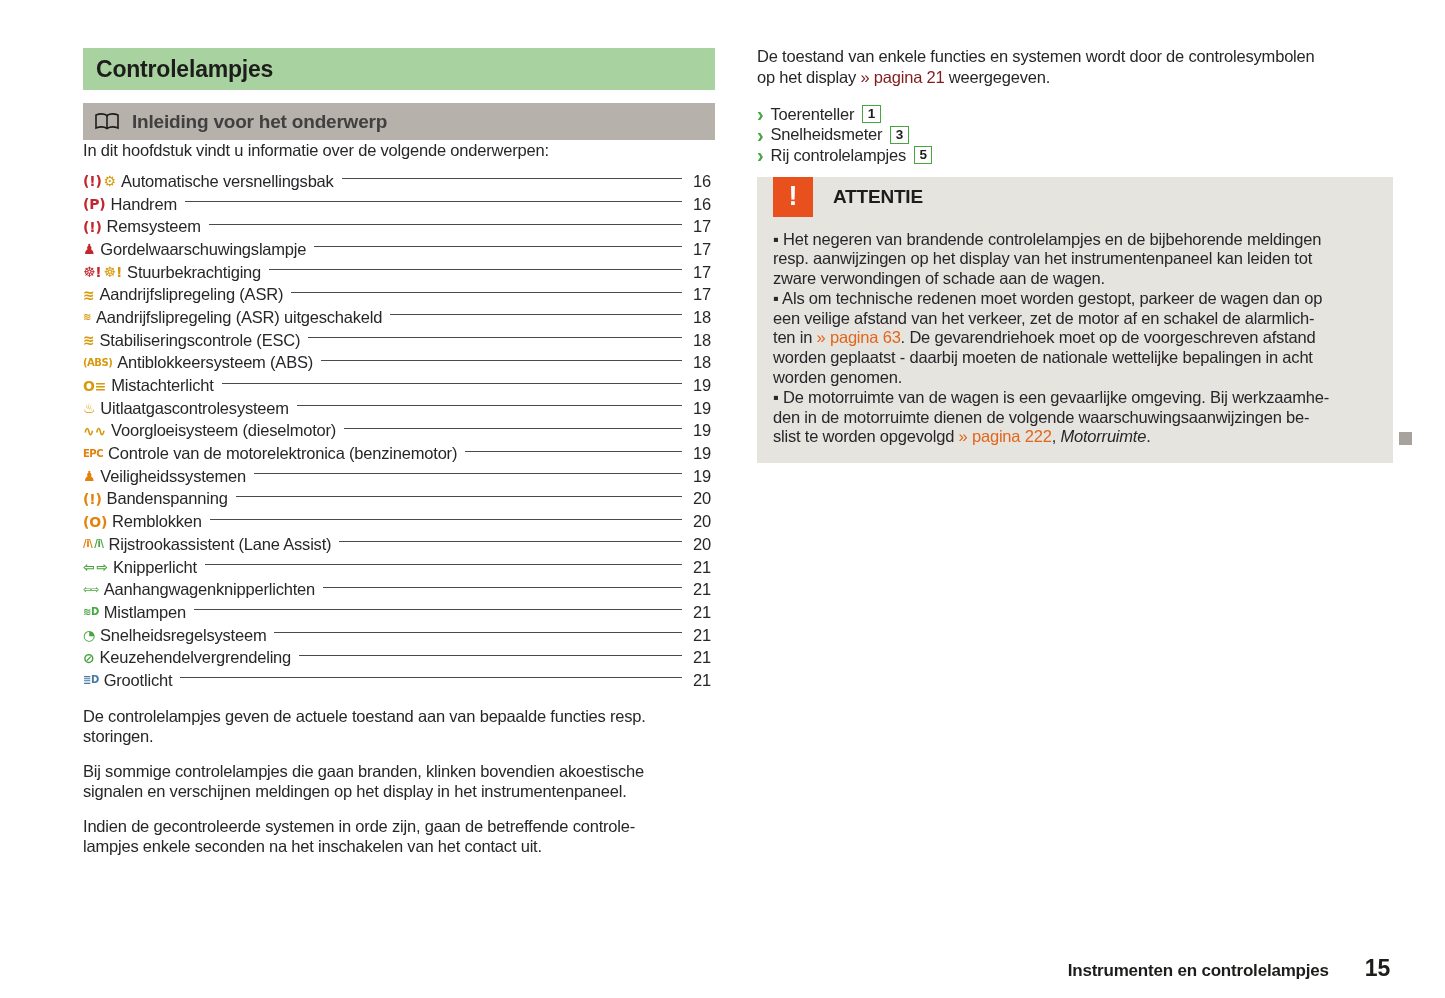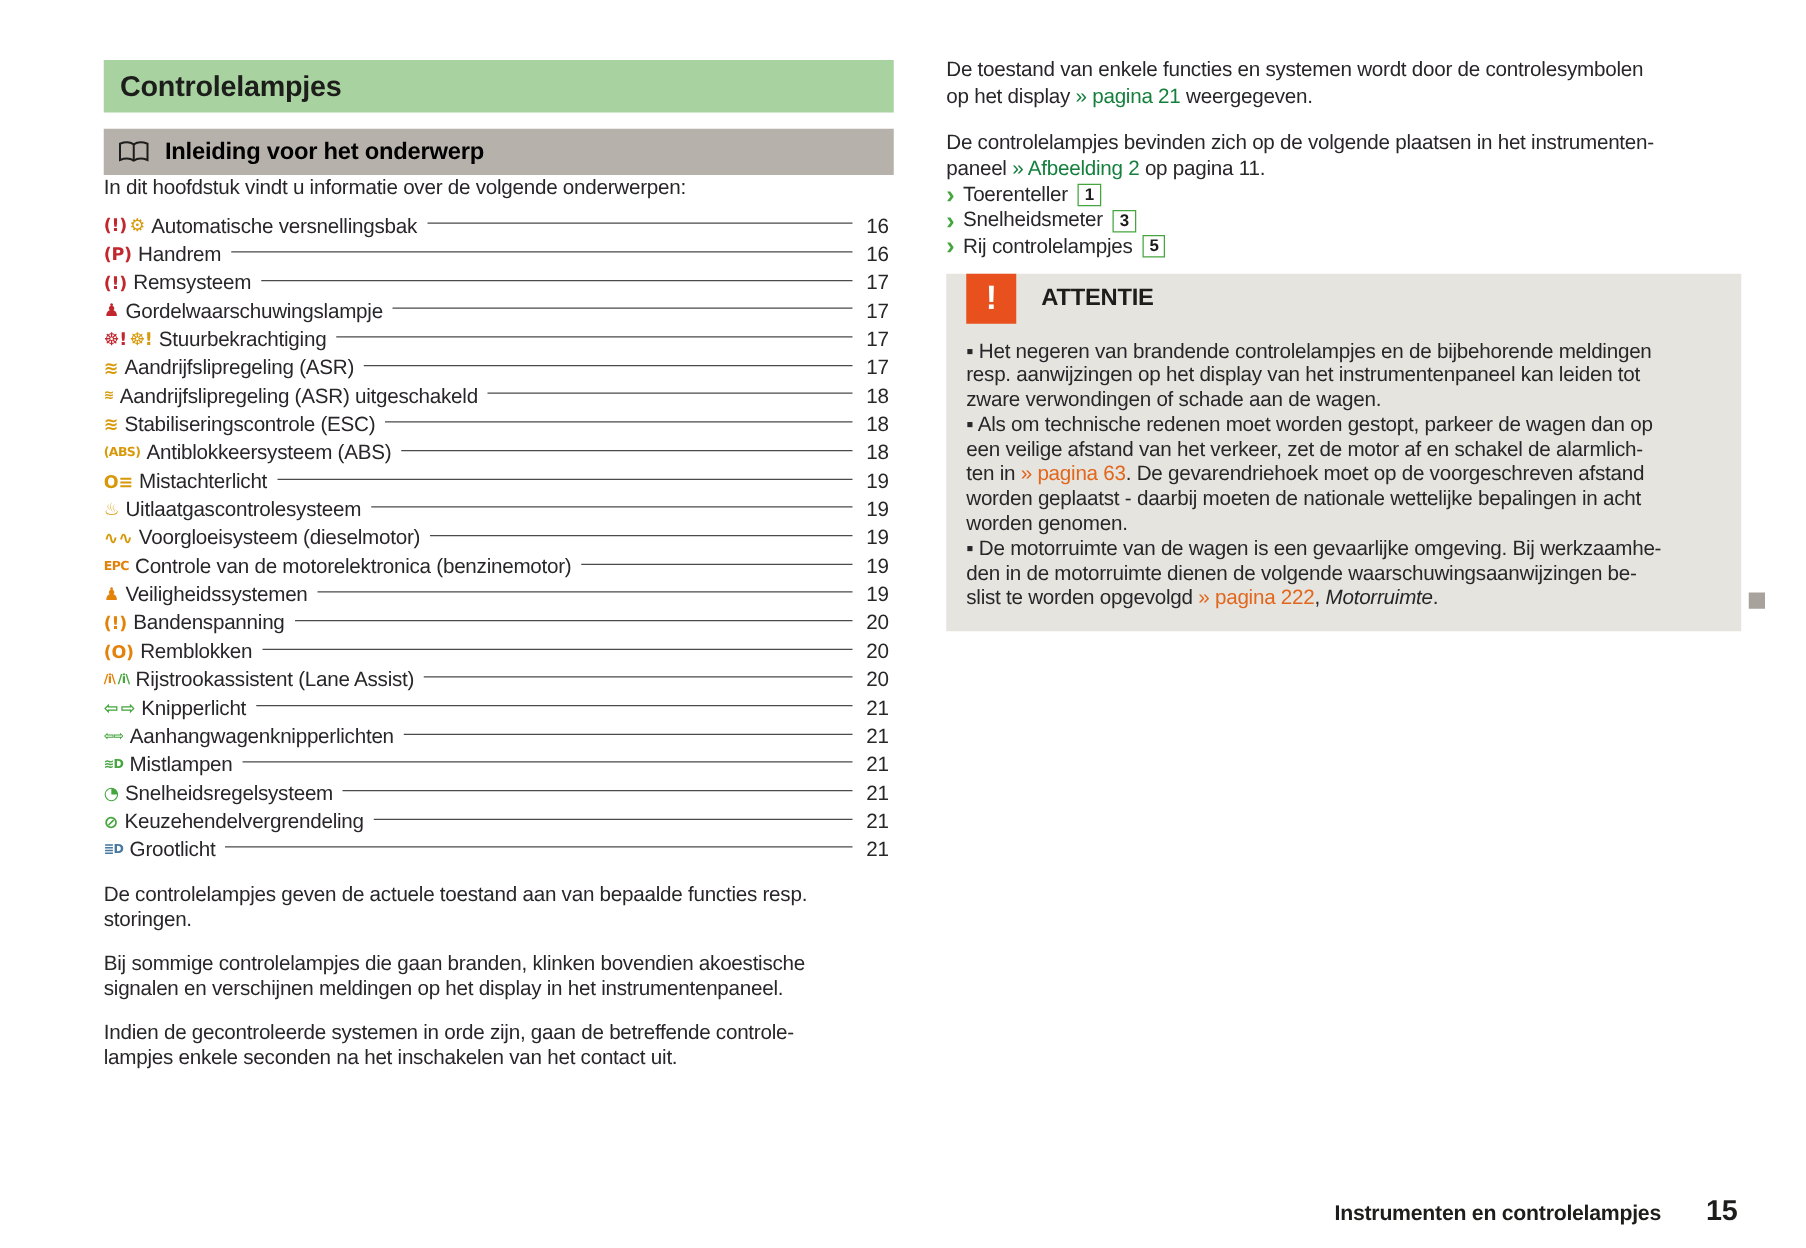--- a/index.html
+++ b/index.html
@@ -8,21 +8,21 @@
     background:#ffffff;color:#29262a;
     font-family:"Liberation Sans","DejaVu Sans",sans-serif;
     font-size:16.5px;letter-spacing:-0.2px;
   }
   .col-left{position:absolute;left:83px;top:48px;width:632px;}
   .col-right{position:absolute;left:757px;top:46px;width:636px;}
 
   .band-green{height:42px;background:#a8d3a0;display:flex;align-items:center;
     padding-left:13px;font-size:23px;font-weight:bold;color:#1d1d1b;box-sizing:border-box;}
   .band-gray{margin-top:13px;height:37px;background:#b7b1ab;display:flex;align-items:center;
-    gap:11px;padding-left:11px;font-size:19px;font-weight:bold;color:#000000;box-sizing:border-box;}
+    gap:11px;padding-left:11px;font-size:19px;font-weight:bold;color:#404040;box-sizing:border-box;}
   .book-svg{display:block;}
 
   .intro{line-height:20px;}
 
   .toc{margin-top:10px;}
   .toc-row{display:flex;align-items:center;height:22.7px;}
   .icons{display:inline-flex;gap:2px;margin-right:5px;align-items:center;white-space:nowrap;}
   .icon{font-family:"DejaVu Sans",sans-serif;font-size:14px;font-weight:bold;line-height:14px;}
   .icon.sm{font-size:10px;letter-spacing:-0.5px;}
   .lbl{white-space:nowrap;}
@@ -38,21 +38,21 @@
     font-weight:bold;font-size:13.5px;line-height:16px;color:#1d1d1b;background:#fff;}
 
   .attn{position:relative;margin-top:11px;background:#e6e4df;padding:0 16px 16px 16px;box-sizing:border-box;}
   .attn-head{display:flex;align-items:center;gap:20px;}
   .attn-icon{width:40px;height:40px;background:#e8511d;color:#fff;display:flex;align-items:center;
     justify-content:center;font-size:27px;font-weight:bold;flex:0 0 40px;}
   .attn-title{font-size:19px;font-weight:bold;color:#1d1d1b;}
   .attn-body{margin-top:13px;line-height:19.8px;white-space:nowrap;}
   .end-marker{position:absolute;right:-19px;bottom:18px;width:13px;height:13px;background:#a8a29c;}
 
-  .c-green{color:#15803d;}
+  .c-green{color:#7f1d1d;}
   .c-orange{color:#e2661b;}
   .c-italic{font-style:italic;}
 
   .footer{position:absolute;right:55px;bottom:16px;display:flex;align-items:baseline;gap:36px;}
   .footer .chapter{font-weight:bold;font-size:17px;color:#1d1d1b;}
   .footer .pagenum{font-weight:bold;font-size:23px;color:#1d1d1b;}
 </style>
 </head>
 <body>
 
@@ -262,21 +262,20 @@
       </div>
     </div>
 
   <div class="para">De controlelampjes geven de actuele toestand aan van bepaalde functies resp.<br>storingen.</div>
   <div class="para">Bij sommige controlelampjes die gaan branden, klinken bovendien akoestische<br>signalen en verschijnen meldingen op het display in het instrumentenpaneel.</div>
   <div class="para">Indien de gecontroleerde systemen in orde zijn, gaan de betreffende controle-<br>lampjes enkele seconden na het inschakelen van het contact uit.</div>
 </div>
 
 <div class="col-right">
   <div class="para"><span>De toestand van enkele functies en systemen wordt door de controlesymbolen</span><br><span>op het display </span><span class="c-green">» pagina 21</span><span> weergegeven.</span></div>
-  <div class="para" style="margin-bottom:0;"><span>De controlelampjes bevinden zich op de volgende plaatsen in het instrumenten-</span><br><span>paneel </span><span class="c-green">» Afbeelding 2</span><span> op pagina 11.</span></div>
 
   <div>
       <div class="loc-row">
         <span class="chev">›</span>
         <span>Toerenteller</span>
         <span class="numbox">1</span>
       </div>
       <div class="loc-row">
         <span class="chev">›</span>
         <span>Snelheidsmeter</span>

